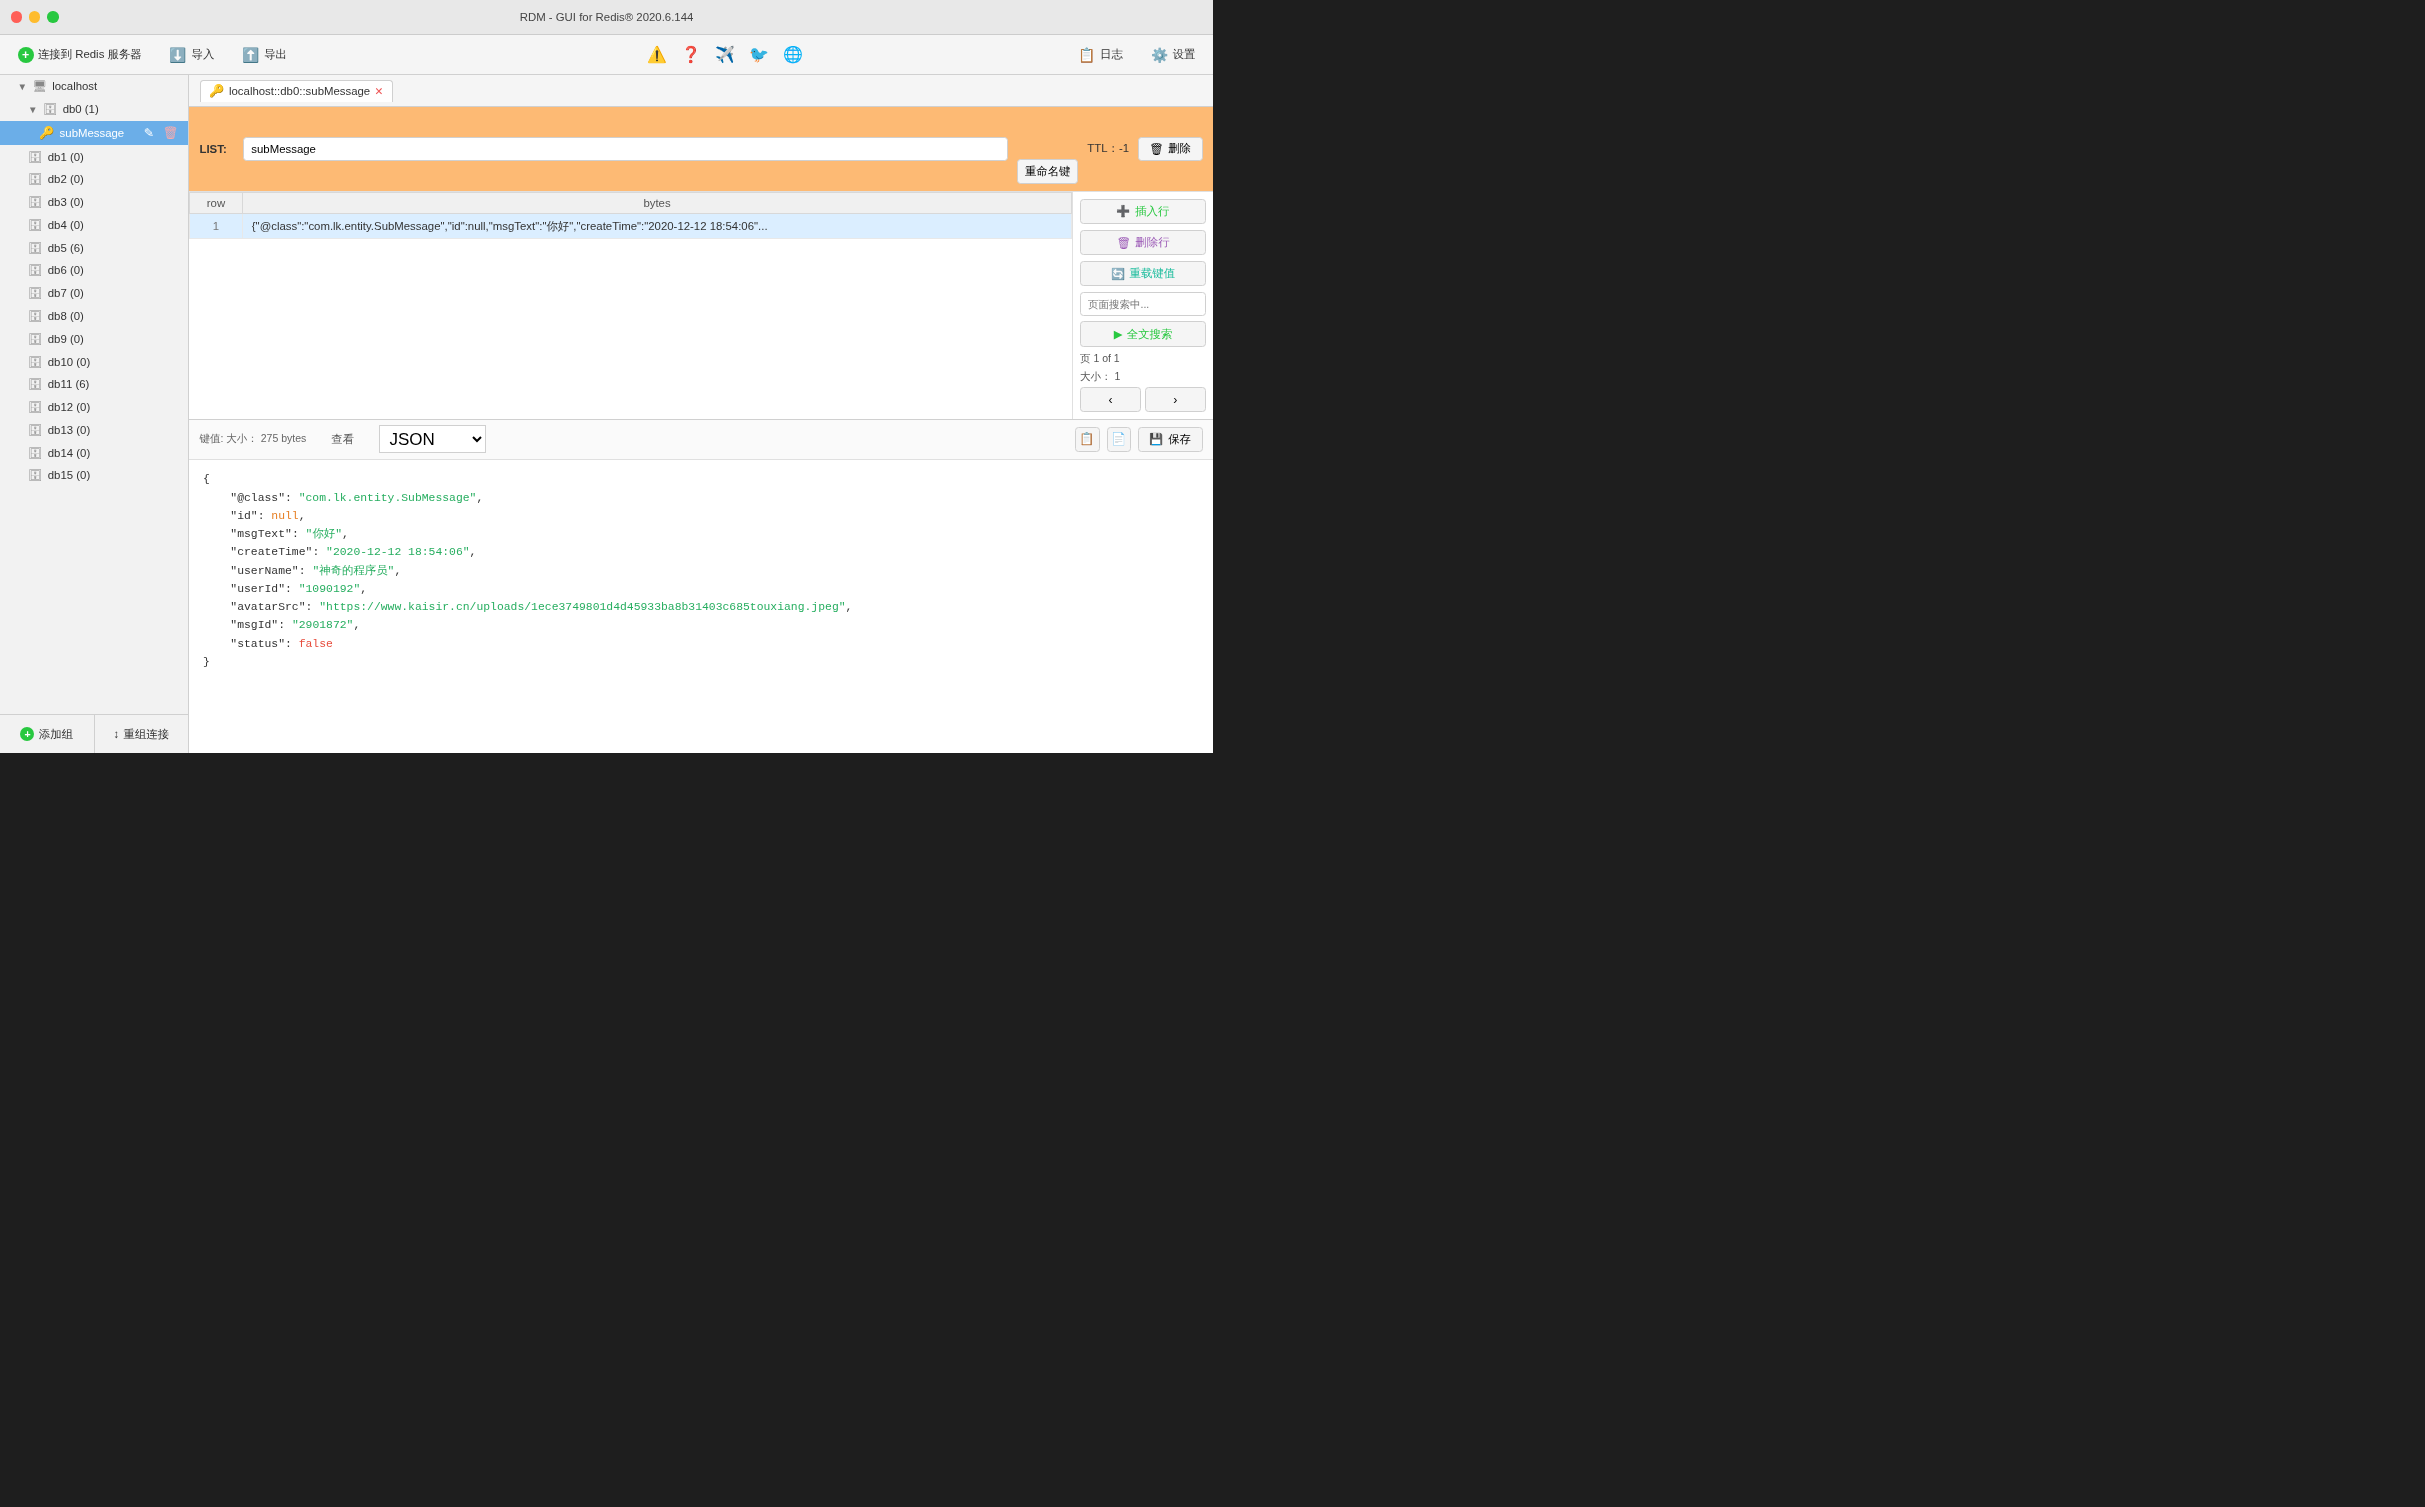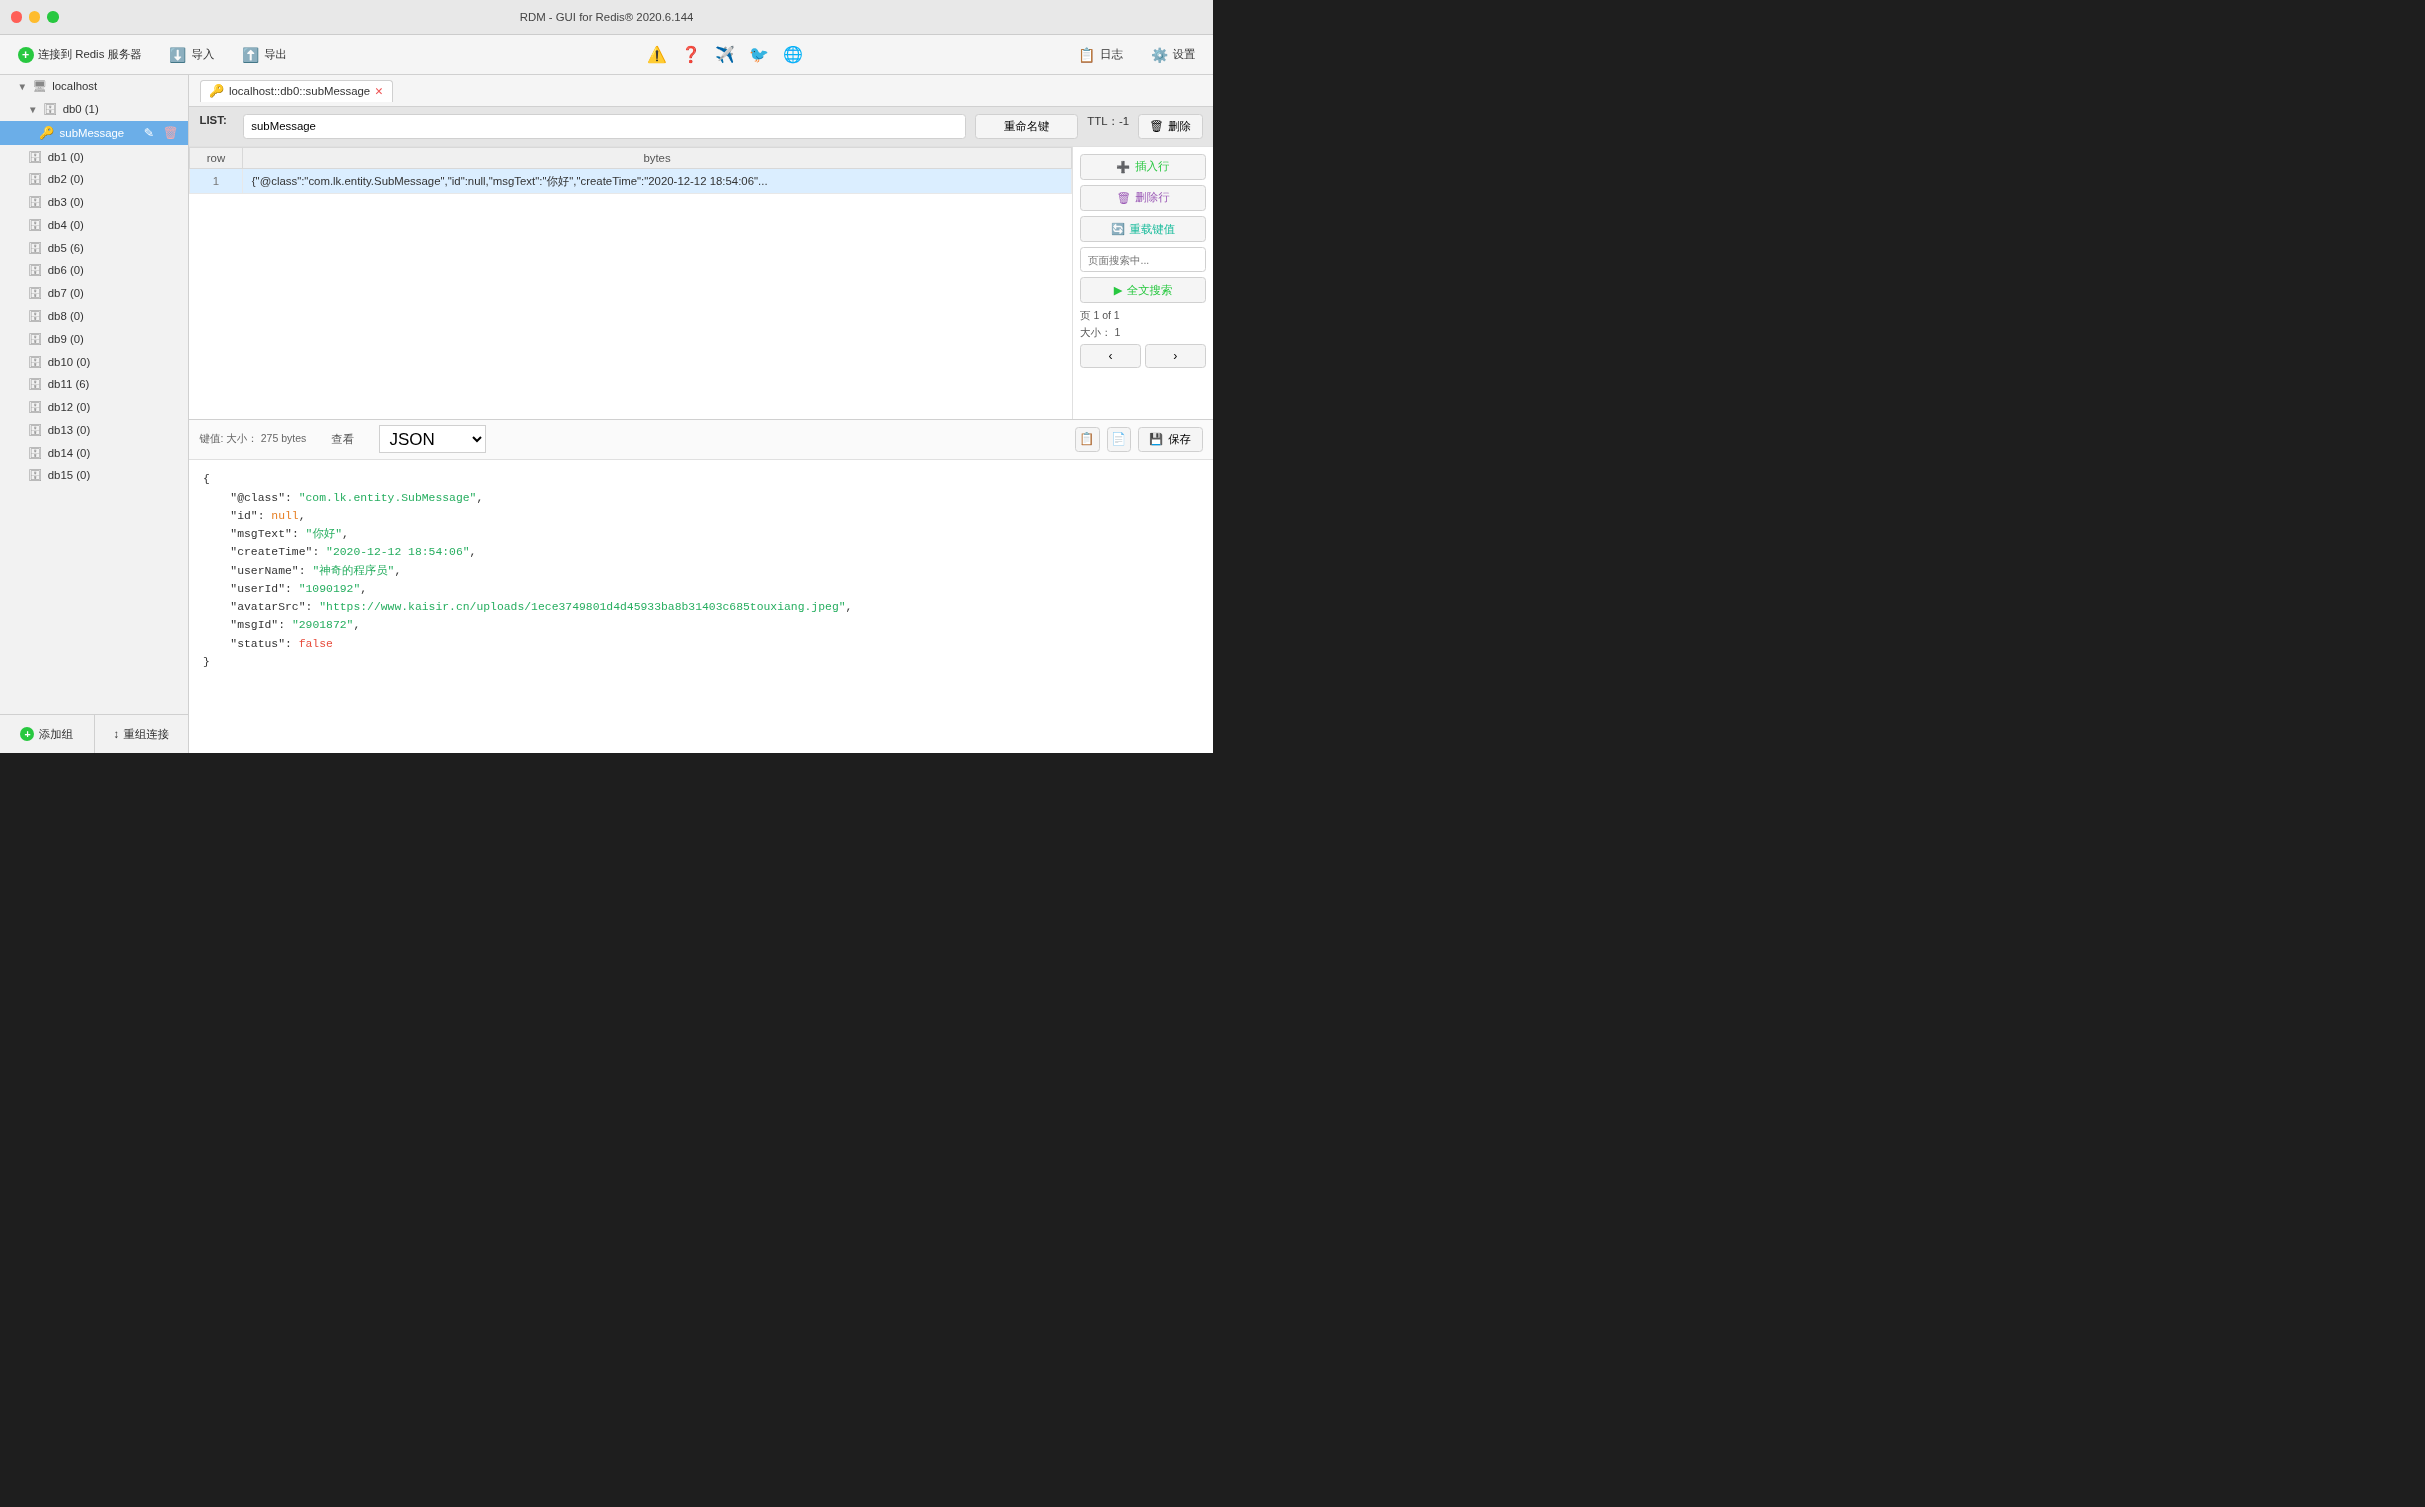--- a/index.html
+++ b/index.html
@@ -171,48 +171,50 @@
     .tab-close { cursor: pointer; color: #e55; font-size: 10.5px; }
     
     .key-editor {
       display: flex;
       flex-direction: column;
       flex: 1;
       overflow: hidden;
     }
     .key-header {
       display: flex;
+      align-items: center;
       padding: 7px 10.5px;
       gap: 8.8px;
       border-bottom: 0.9px solid #e0e0e0;
-      background: #e5e5e5;
+      background: #fdba74;
     }
     .key-type-label {
       font-weight: 600;
       color: #333;
       font-size: 11.4px;
       min-width: 35px;
     }
     .key-name-input {
       flex: 1;
       height: 24.6px;
       border: 0.9px solid #d0d0d0;
       border-radius: 3.5px;
       padding: 0 7px;
       font-size: 11.4px;
       background: white;
     }
     .rename-btn {
       height: 24.6px;
-      padding: 0 28px;
-      border: 0.9px solid #d0d0d0;
-      border-radius: 3.5px;
-      background: #f5f5f5;
-      cursor: pointer;
-      font-size: 11.4px;
+      padding: 0 7px;
+      border: 0.9px solid #d0d0d0;
+      border-radius: 3.5px;
+      background: #f5f5f5;
+      cursor: pointer;
+      font-size: 11.4px;
+      margin-top: 45px;
     }
     .ttl-label { font-size: 11.4px; color: #333; }
     .delete-btn {
       height: 24.6px;
       padding: 0 10.5px;
       border: 0.9px solid #d0d0d0;
       border-radius: 3.5px;
       background: #f5f5f5;
       cursor: pointer;
       font-size: 11.4px;

